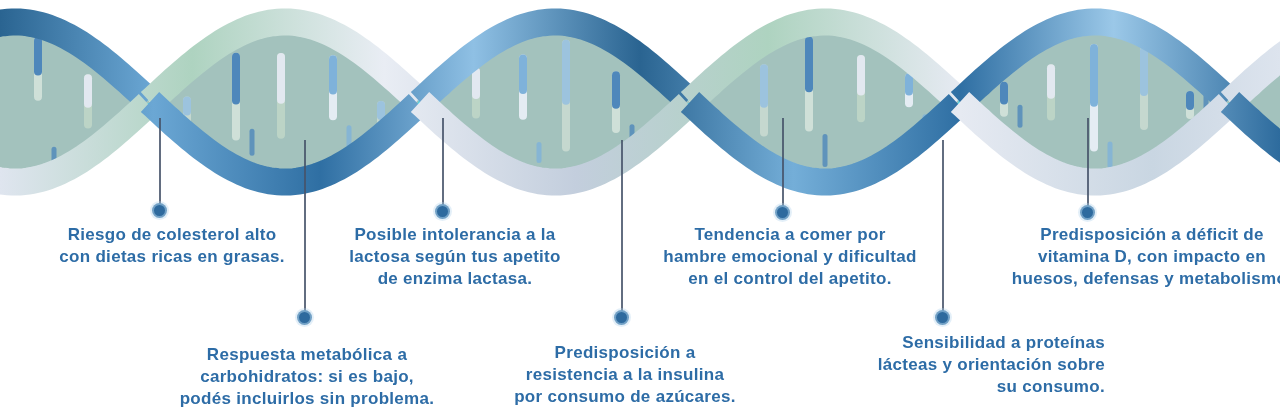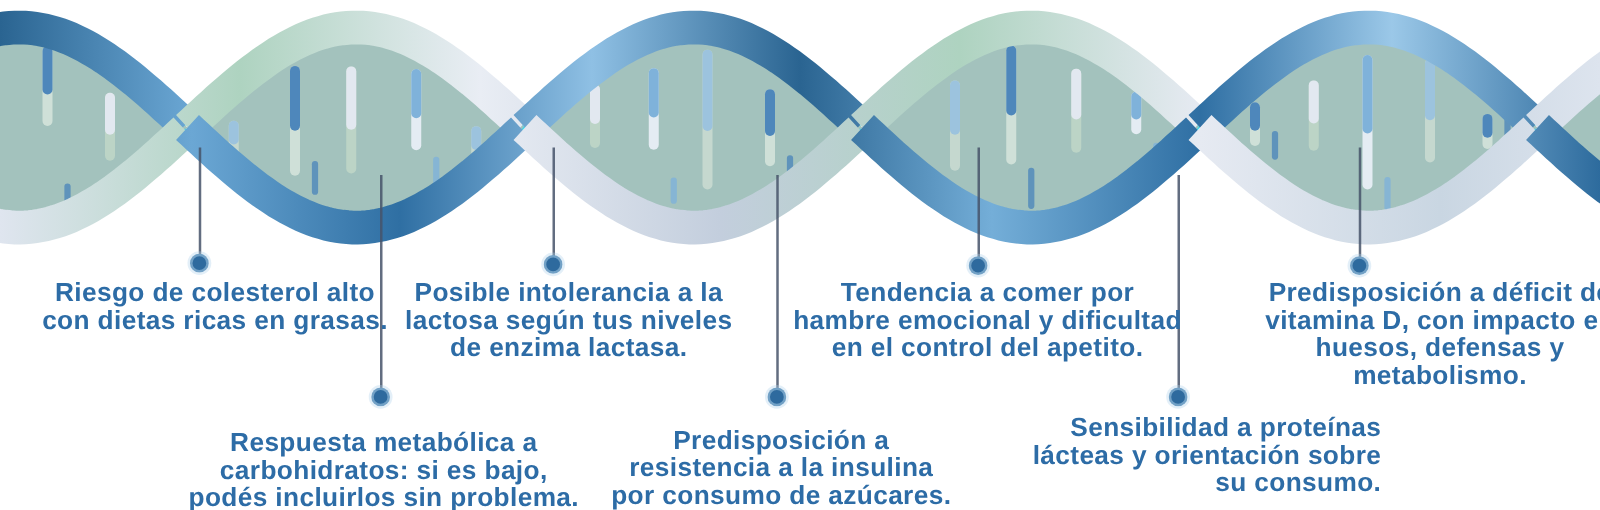--- a/index.html
+++ b/index.html
@@ -13,21 +13,21 @@
     position:absolute;width:2px;background:#47536a;opacity:.85;z-index:3;
   }
   .callout-dot{
     position:absolute;width:15px;height:15px;border-radius:50%;
     background:#2e6a9e;border:2px solid rgba(150,190,220,.65);
     box-shadow:0 0 0 2px rgba(175,210,235,.35);
     box-sizing:border-box;z-index:4;
   }
   .label{
     position:absolute;transform:translateX(-50%);width:320px;
-    text-align:center;font-weight:bold;font-size:21px;line-height:22px;
+    text-align:center;font-weight:bold;font-size:17px;line-height:22px;
     letter-spacing:.3px;color:#2d6ca6;white-space:pre-line;z-index:5;
   }
   
   .a1 .callout-line{left:159px;top:118px;height:86px;}
   .a1 .callout-dot{left:152px;top:203px;}
   .a1 .label{left:172px;top:224px;}
 
   .a2 .callout-line{left:442px;top:118px;height:87px;}
   .a2 .callout-dot{left:435px;top:204px;}
   .a2 .label{left:455px;top:224px;}
@@ -157,21 +157,21 @@
     <div class="callout-line"></div>
     <div class="callout-dot"></div>
     <div class="label">Riesgo de colesterol alto
 con dietas ricas en grasas.</div>
   </div>
 
   <div class="callout a2">
     <div class="callout-line"></div>
     <div class="callout-dot"></div>
     <div class="label">Posible intolerancia a la
-lactosa según tus niveles
+lactosa según tus apetito
 de enzima lactasa.</div>
   </div>
 
   <div class="callout a3">
     <div class="callout-line"></div>
     <div class="callout-dot"></div>
     <div class="label">Tendencia a comer por
 hambre emocional y dificultad
 en el control del apetito.</div>
   </div>

